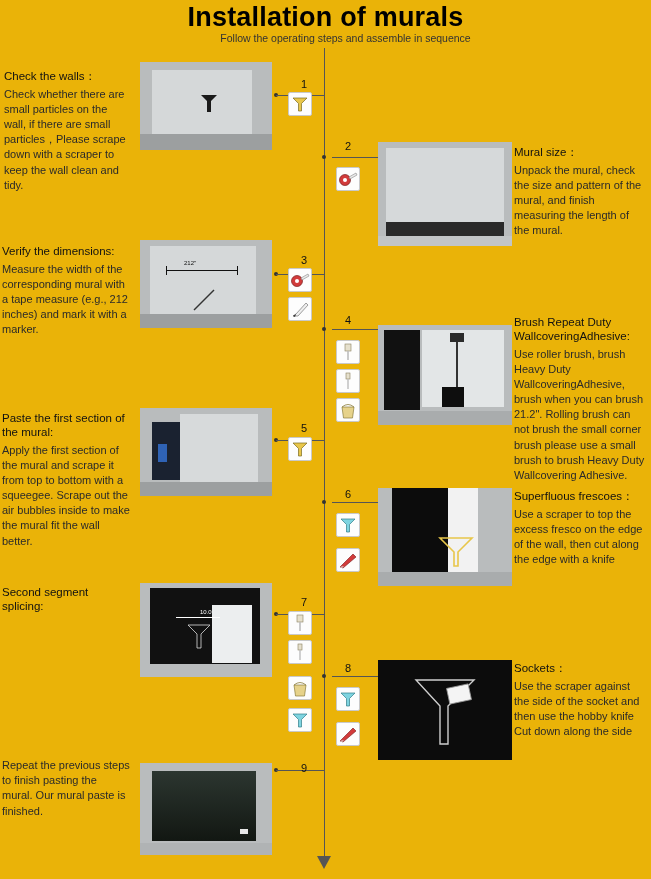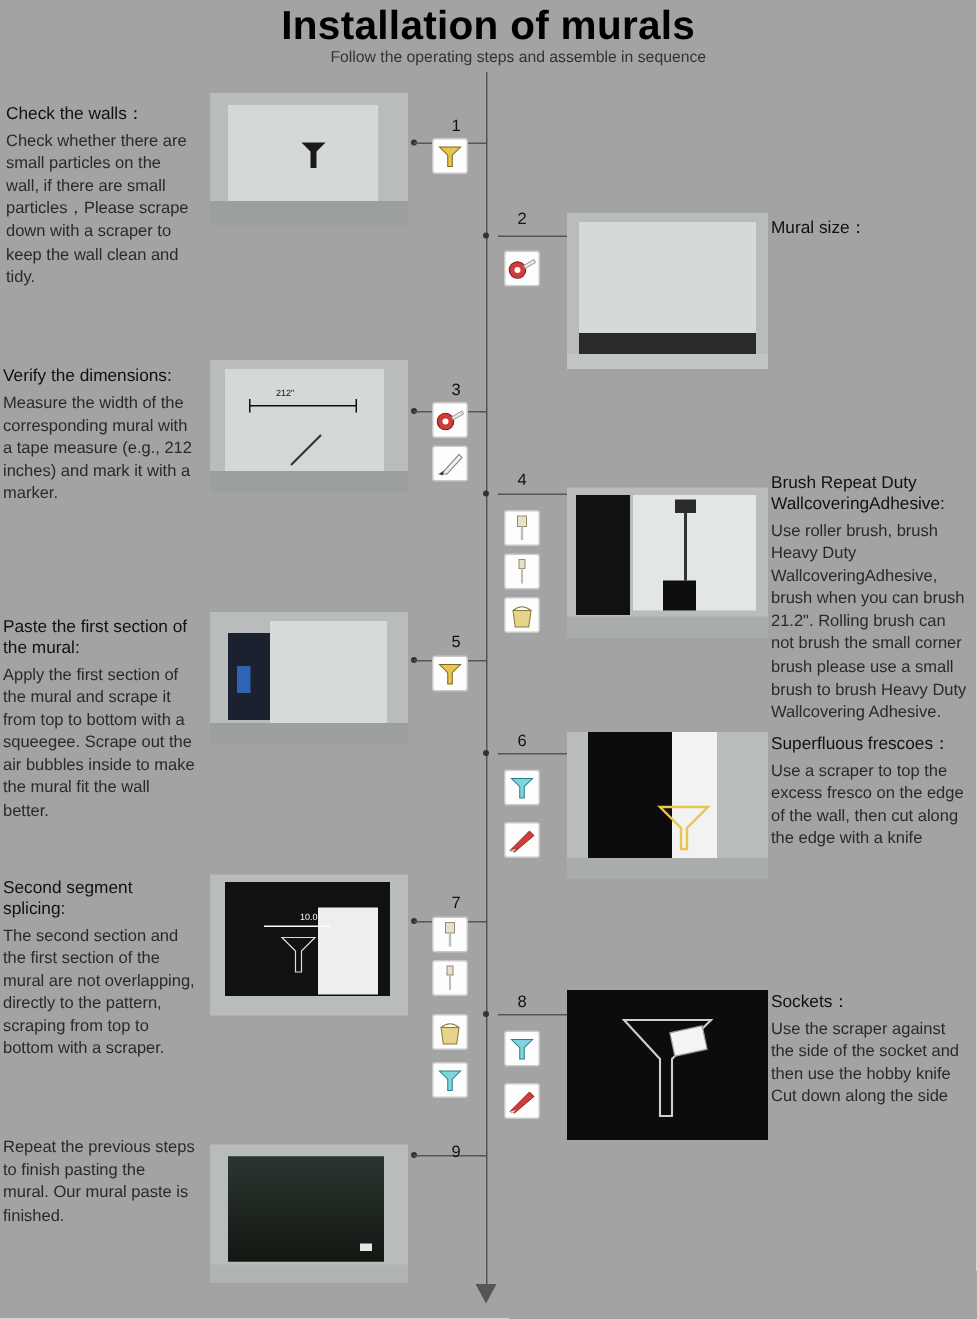--- a/index.html
+++ b/index.html
@@ -7,21 +7,21 @@
     margin: 0; padding: 0;
     width: 651px; height: 879px;
     background: #ffffff;
     font-family: "Liberation Sans", sans-serif;
     color: #1a1a1a;
     overflow: hidden;
   }
   #page {
     position: relative;
     width: 651px; height: 879px;
-    background: #a3a3a3;
+    background: #eab308;
   }
 
   
   .title {
     position: absolute;
     top: 2px; left: 0; width: 651px;
     text-align: center;
     font-size: 27px;
     font-weight: bold;
     letter-spacing: 0.2px;
@@ -158,20 +158,21 @@
         <path d="M12 9 L19 5 L20 7 L13 11 Z" fill="#e9e9e9" stroke="#888" stroke-width="0.6"></path>
       </svg>
   </div>
   <div class="photo" style="left:378px; top:142px; width:134px; height:104px;">
     <div class="wall-inner" style="left:8px; top:6px; right:8px; bottom:24px; background:#d6d9da;"></div>
     <div style="position:absolute; left:8px; bottom:10px; width:118px; height:14px; background:#2a2a2a;"></div>
     <div class="floor" style="height:10px; background:#c2c5c6;"></div>
   </div>
   <div class="block" style="left:514px; top:146px; width:130px;">
     <div class="txt-head">Mural size：</div>
+    <div class="txt-body">Unpack the mural, check the size and pattern of the mural, and finish measuring the length of the mural.</div>
   </div>
 
   <div class="block" style="left:2px; top:245px; width:128px;">
     <div class="txt-head">Verify the dimensions:</div>
     <div class="txt-body">Measure the width of the corresponding mural with a tape measure (e.g., 212 inches) and mark it with a marker.</div>
   </div>
   <div class="photo" style="left:140px; top:240px; width:132px; height:88px;">
     <div class="wall-inner" style="left:10px; top:6px; right:16px; bottom:14px; background:#d5d8d9;"></div>
     <div class="floor" style="height:14px;"></div>
     <div style="position:absolute; left:26px; top:30px; width:72px; height:1px; background:#111;"></div>
@@ -274,21 +275,20 @@
       <path d="M4 6 H36 L22 20 V34 H18 V20 Z" fill="none" stroke="#e8c64a" stroke-width="1.6"></path>
     </svg>
   </div>
   <div class="block" style="left:514px; top:490px; width:132px;">
     <div class="txt-head">Superfluous frescoes：</div>
     <div class="txt-body">Use a scraper to top the excess fresco on the edge of the wall, then cut along the edge with a knife</div>
   </div>
 
   <div class="block" style="left:2px; top:586px; width:128px;">
     <div class="txt-head">Second segment splicing:</div>
-    <div class="txt-body">The second section and the first section of the mural are not overlapping, directly to the pattern, scraping from top to bottom with a scraper.</div>
   </div>
   <div class="photo" style="left:140px; top:583px; width:132px; height:94px;">
     <div style="position:absolute; left:10px; top:5px; width:110px; height:76px; background:#111;"></div>
     <div style="position:absolute; left:72px; top:22px; width:40px; height:58px; background:#eceeef;"></div>
     <div style="position:absolute; left:36px; top:34px; width:44px; height:1px; background:#fff;"></div>
     <div style="position:absolute; left:60px; top:26px; font-size:6px; color:#fff;">10.0</div>
     <svg style="position:absolute; left:46px; top:38px;" width="26" height="30" viewBox="0 0 26 30">
         <path d="M2 4 H24 L15 13 V27 H11 V13 Z" fill="#111" stroke="#ddd" stroke-width="0.8"></path>
       </svg>
   </div>

